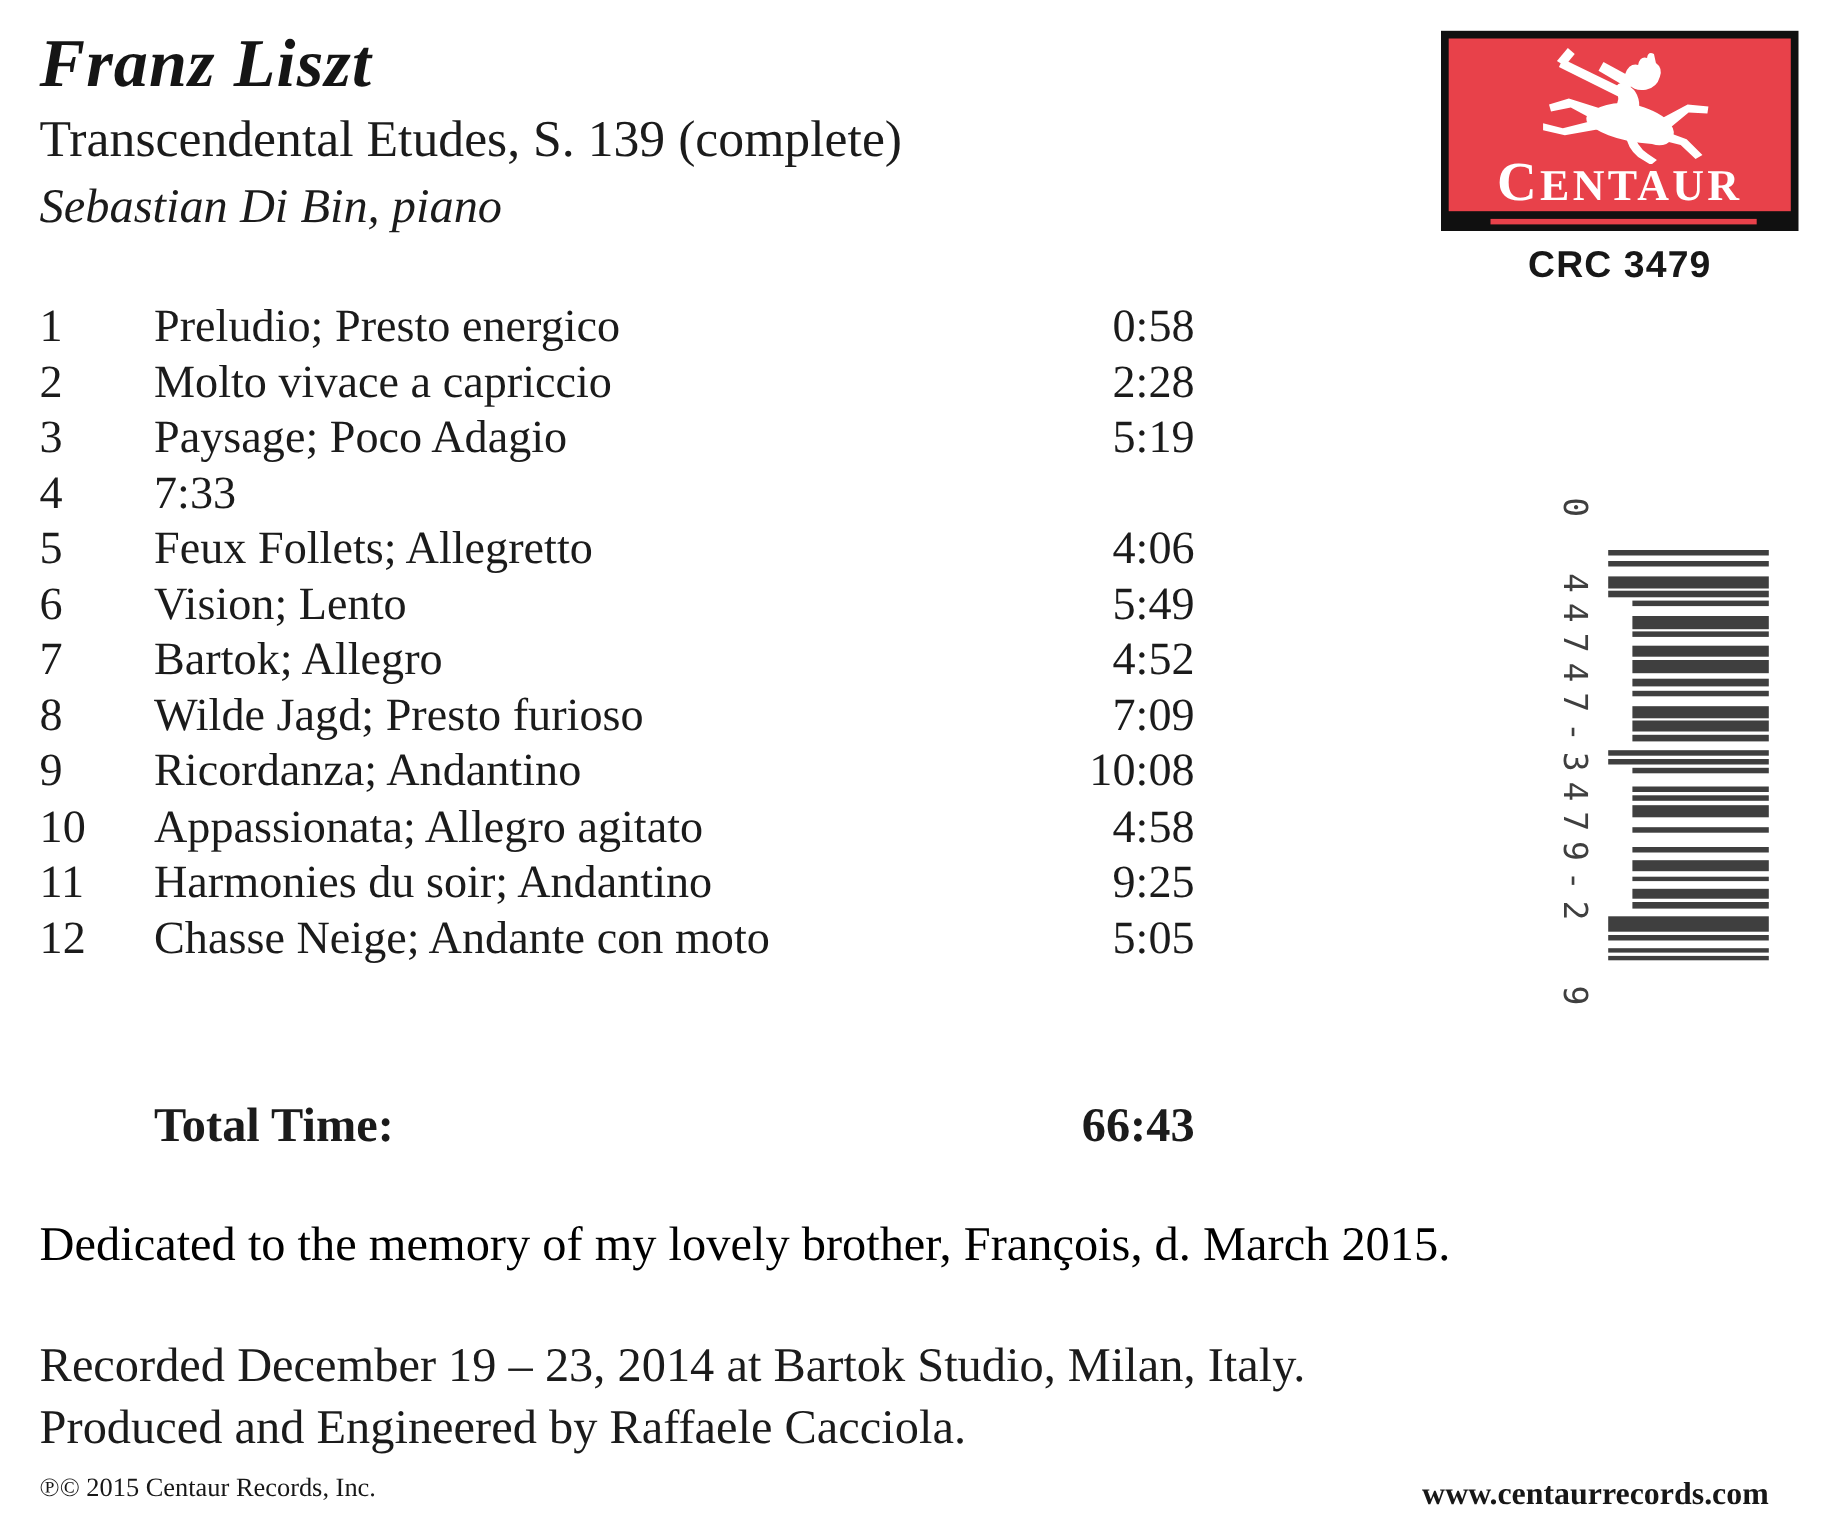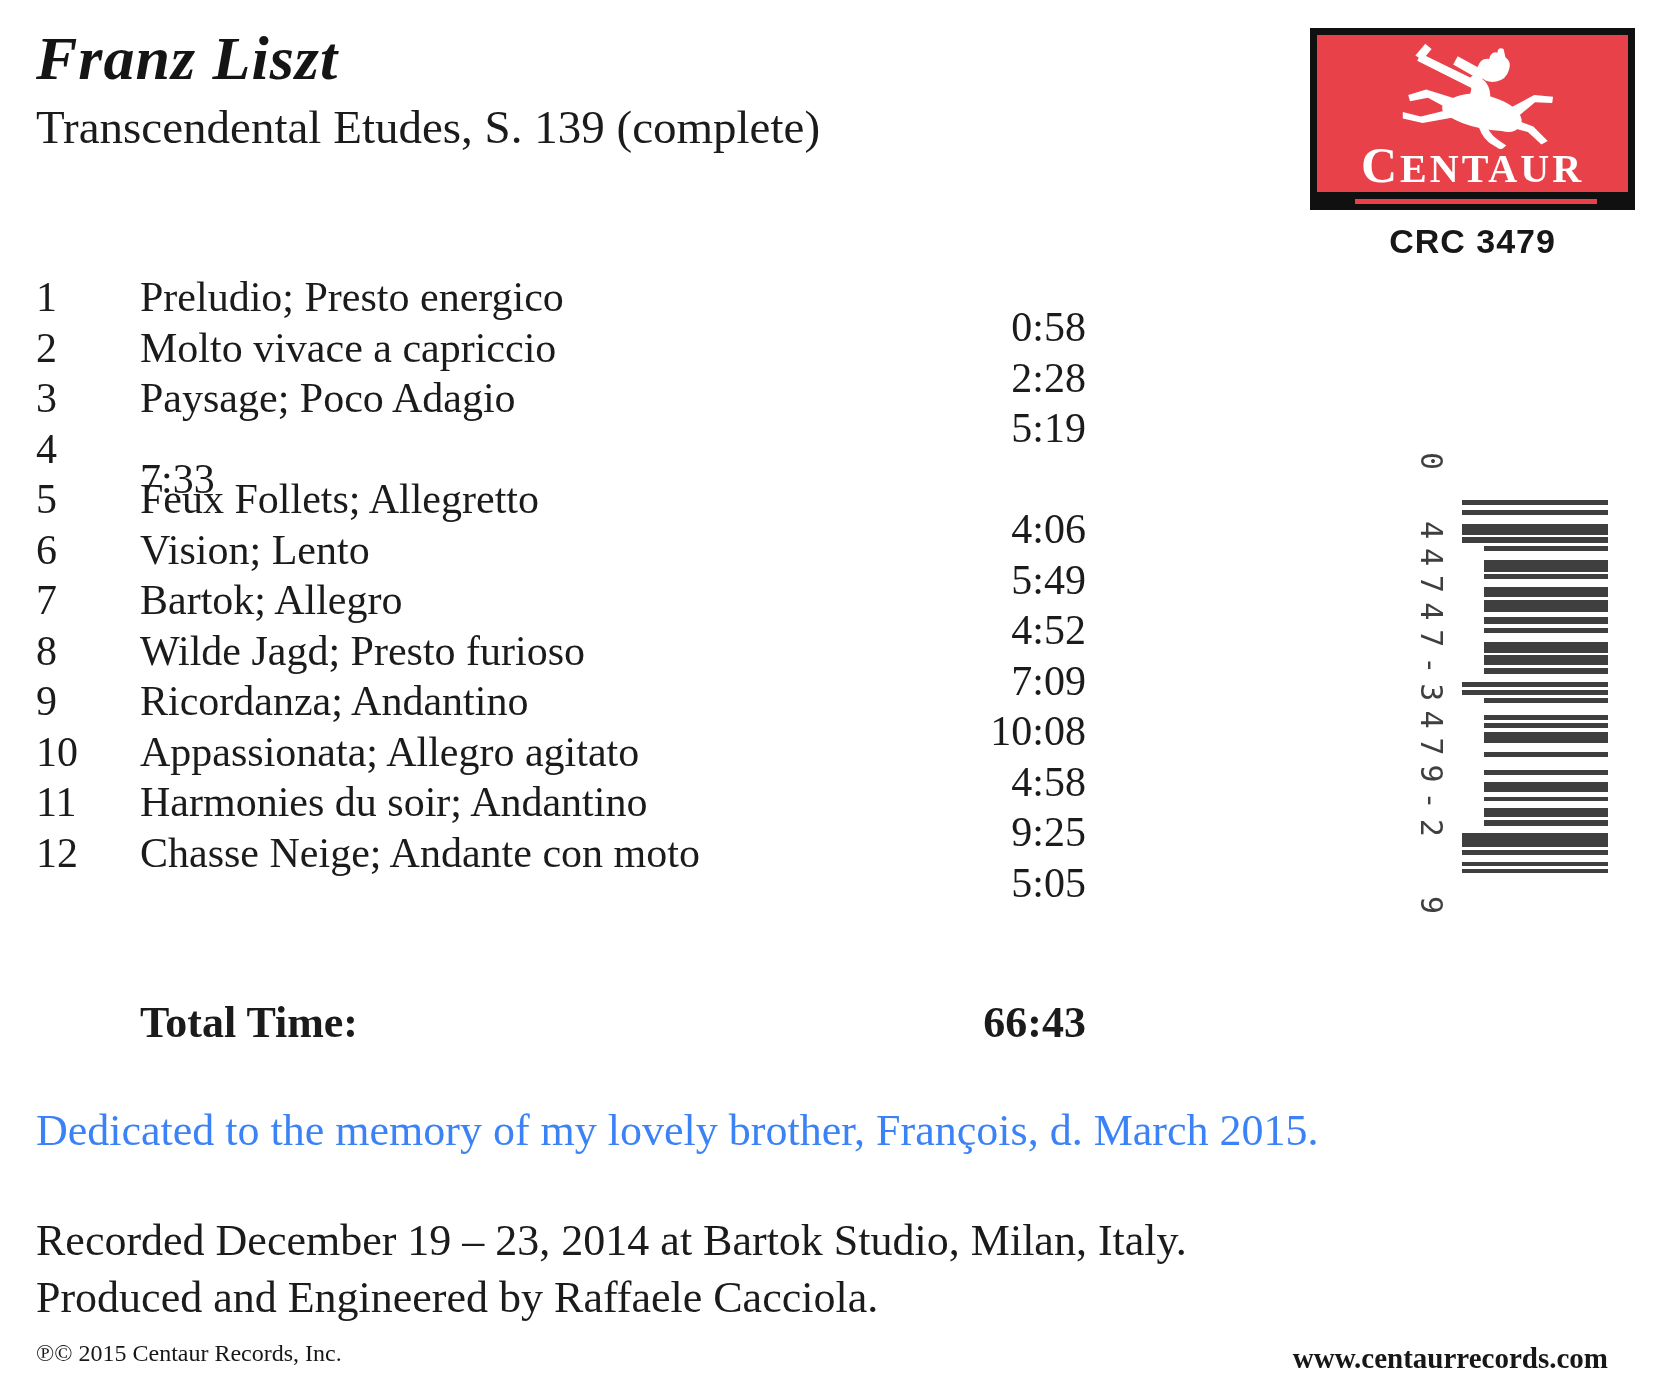--- a/index.html
+++ b/index.html
@@ -49,31 +49,31 @@
   }
   
   .tracklist{
     position:absolute;left:36px;top:272px;width:1050px;
   }
   .track-row{
     display:flex;height:50.5px;line-height:50.5px;font-size:42px;white-space:nowrap;
   }
   .track-num{width:104px;flex:0 0 104px;}
   .track-title{flex:1 1 auto;}
-  .track-dur{flex:0 0 auto;text-align:center;margin-top:30px;}
+  .track-dur{flex:0 0 auto;text-align:center;}
   .total-row{
     position:absolute;left:36px;top:998px;width:1050px;display:flex;
     font-size:44px;font-weight:bold;line-height:50px;
   }
   .total-label{margin-left:104px;flex:1 1 auto;}
   .total-value{flex:0 0 auto;}
   
   .dedication{
     position:absolute;left:36px;top:1105px;width:1300px;
-    font-size:44px;line-height:1.2;color:#3b82f6;
+    font-size:44px;line-height:1.2;color:#000000;
   }
   .credits{
     position:absolute;left:36px;top:1212px;width:1300px;
     font-size:44px;line-height:57px;color:#1b1b1b;
   }
   .footer-copyright{
     position:absolute;left:36px;top:1340px;font-size:24px;color:#171717;
   }
   .footer-website{
     position:absolute;right:64px;top:1342px;font-size:29px;font-weight:bold;color:#171717;
@@ -92,20 +92,21 @@
   .bc-bar.long{left:0;}
   .bc-bar.short{left:22px;}
 </style>
 </head>
 <body>
 
 <div class="page">
 
   <div class="composer">Franz Liszt</div>
   <div class="album-title">Transcendental Etudes, S. 139 (complete)</div>
+  <div class="performer">Sebastian Di Bin, piano</div>
 
   <div class="logo">
     <div class="logo-red">
       <svg class="logo-figure" viewBox="0 0 200 120" aria-hidden="true">
         <g fill="#ffffff">
 
           <path d="M26 16 L37 3 L44 9 L34 21 Z"></path>
           <path d="M32 14 L100 47 L96 56 L28 22 Z"></path>
 
           <path d="M95 29 q4 -11 13 -9 q2 -9 9 -7 q1 -7 7 -4 l2 9 q7 5 4 14 q-3 11 -14 13 q-11 2 -17 -5 q-6 -7 -4 -11 Z"></path>

